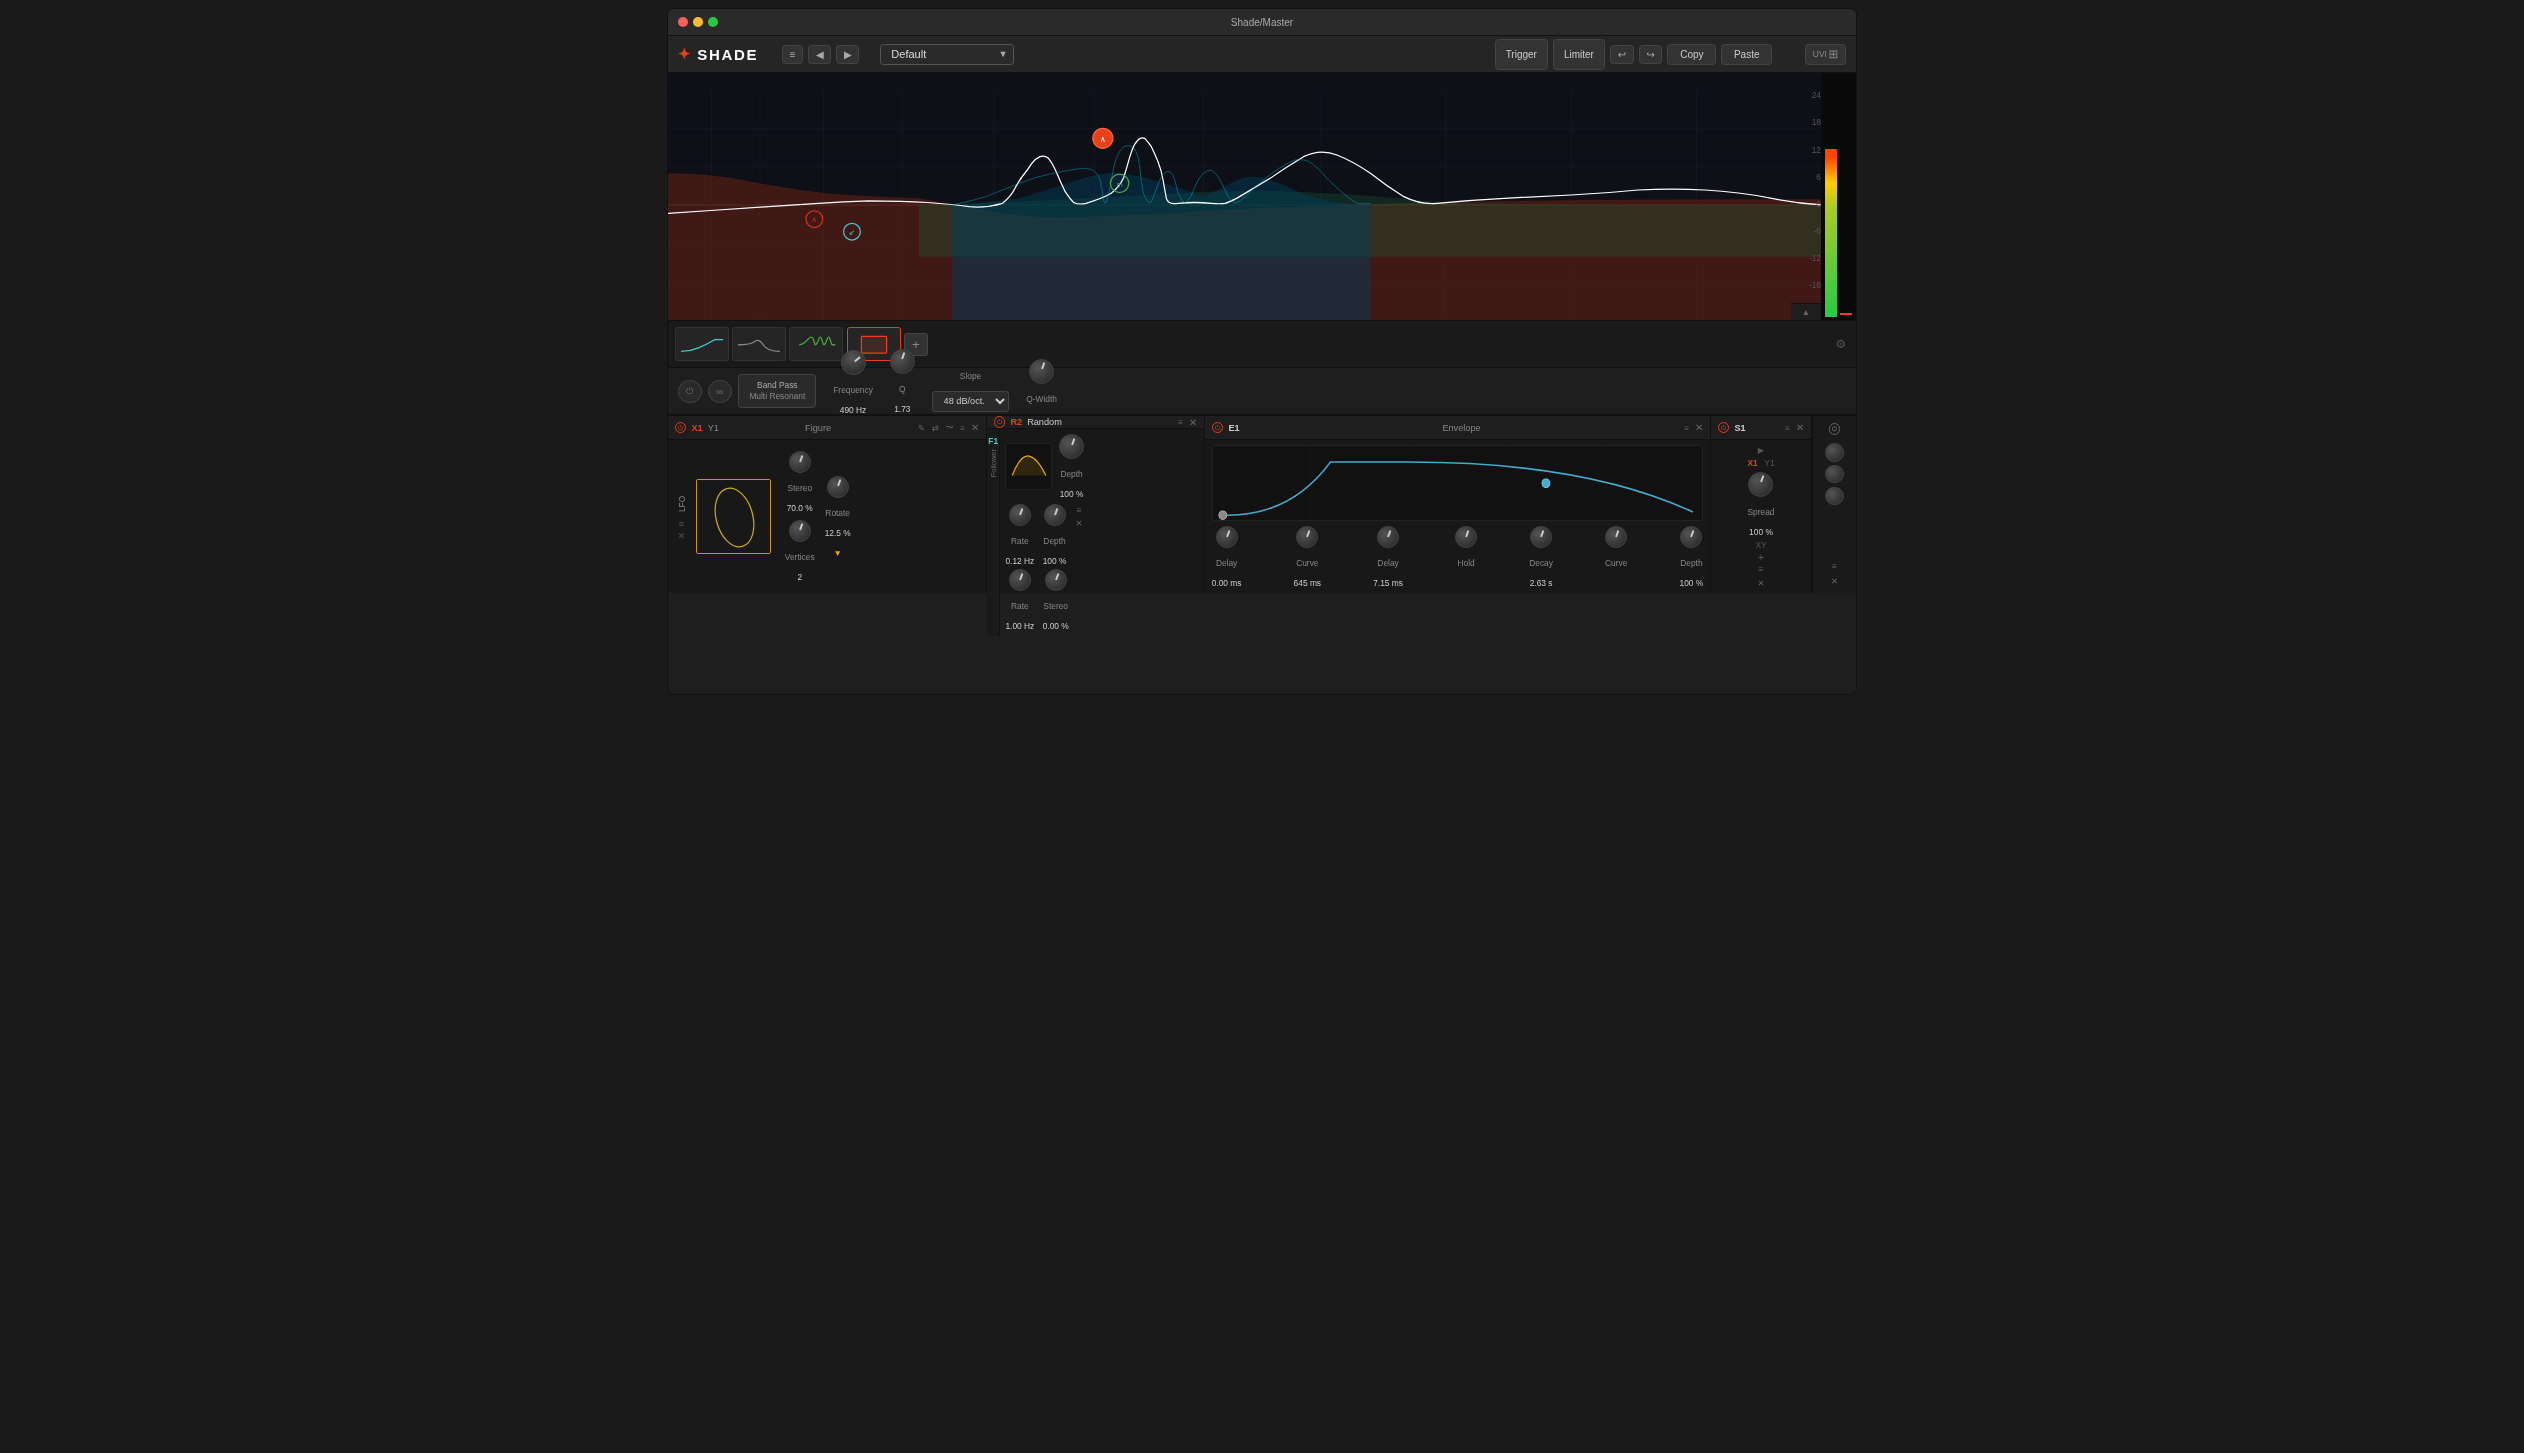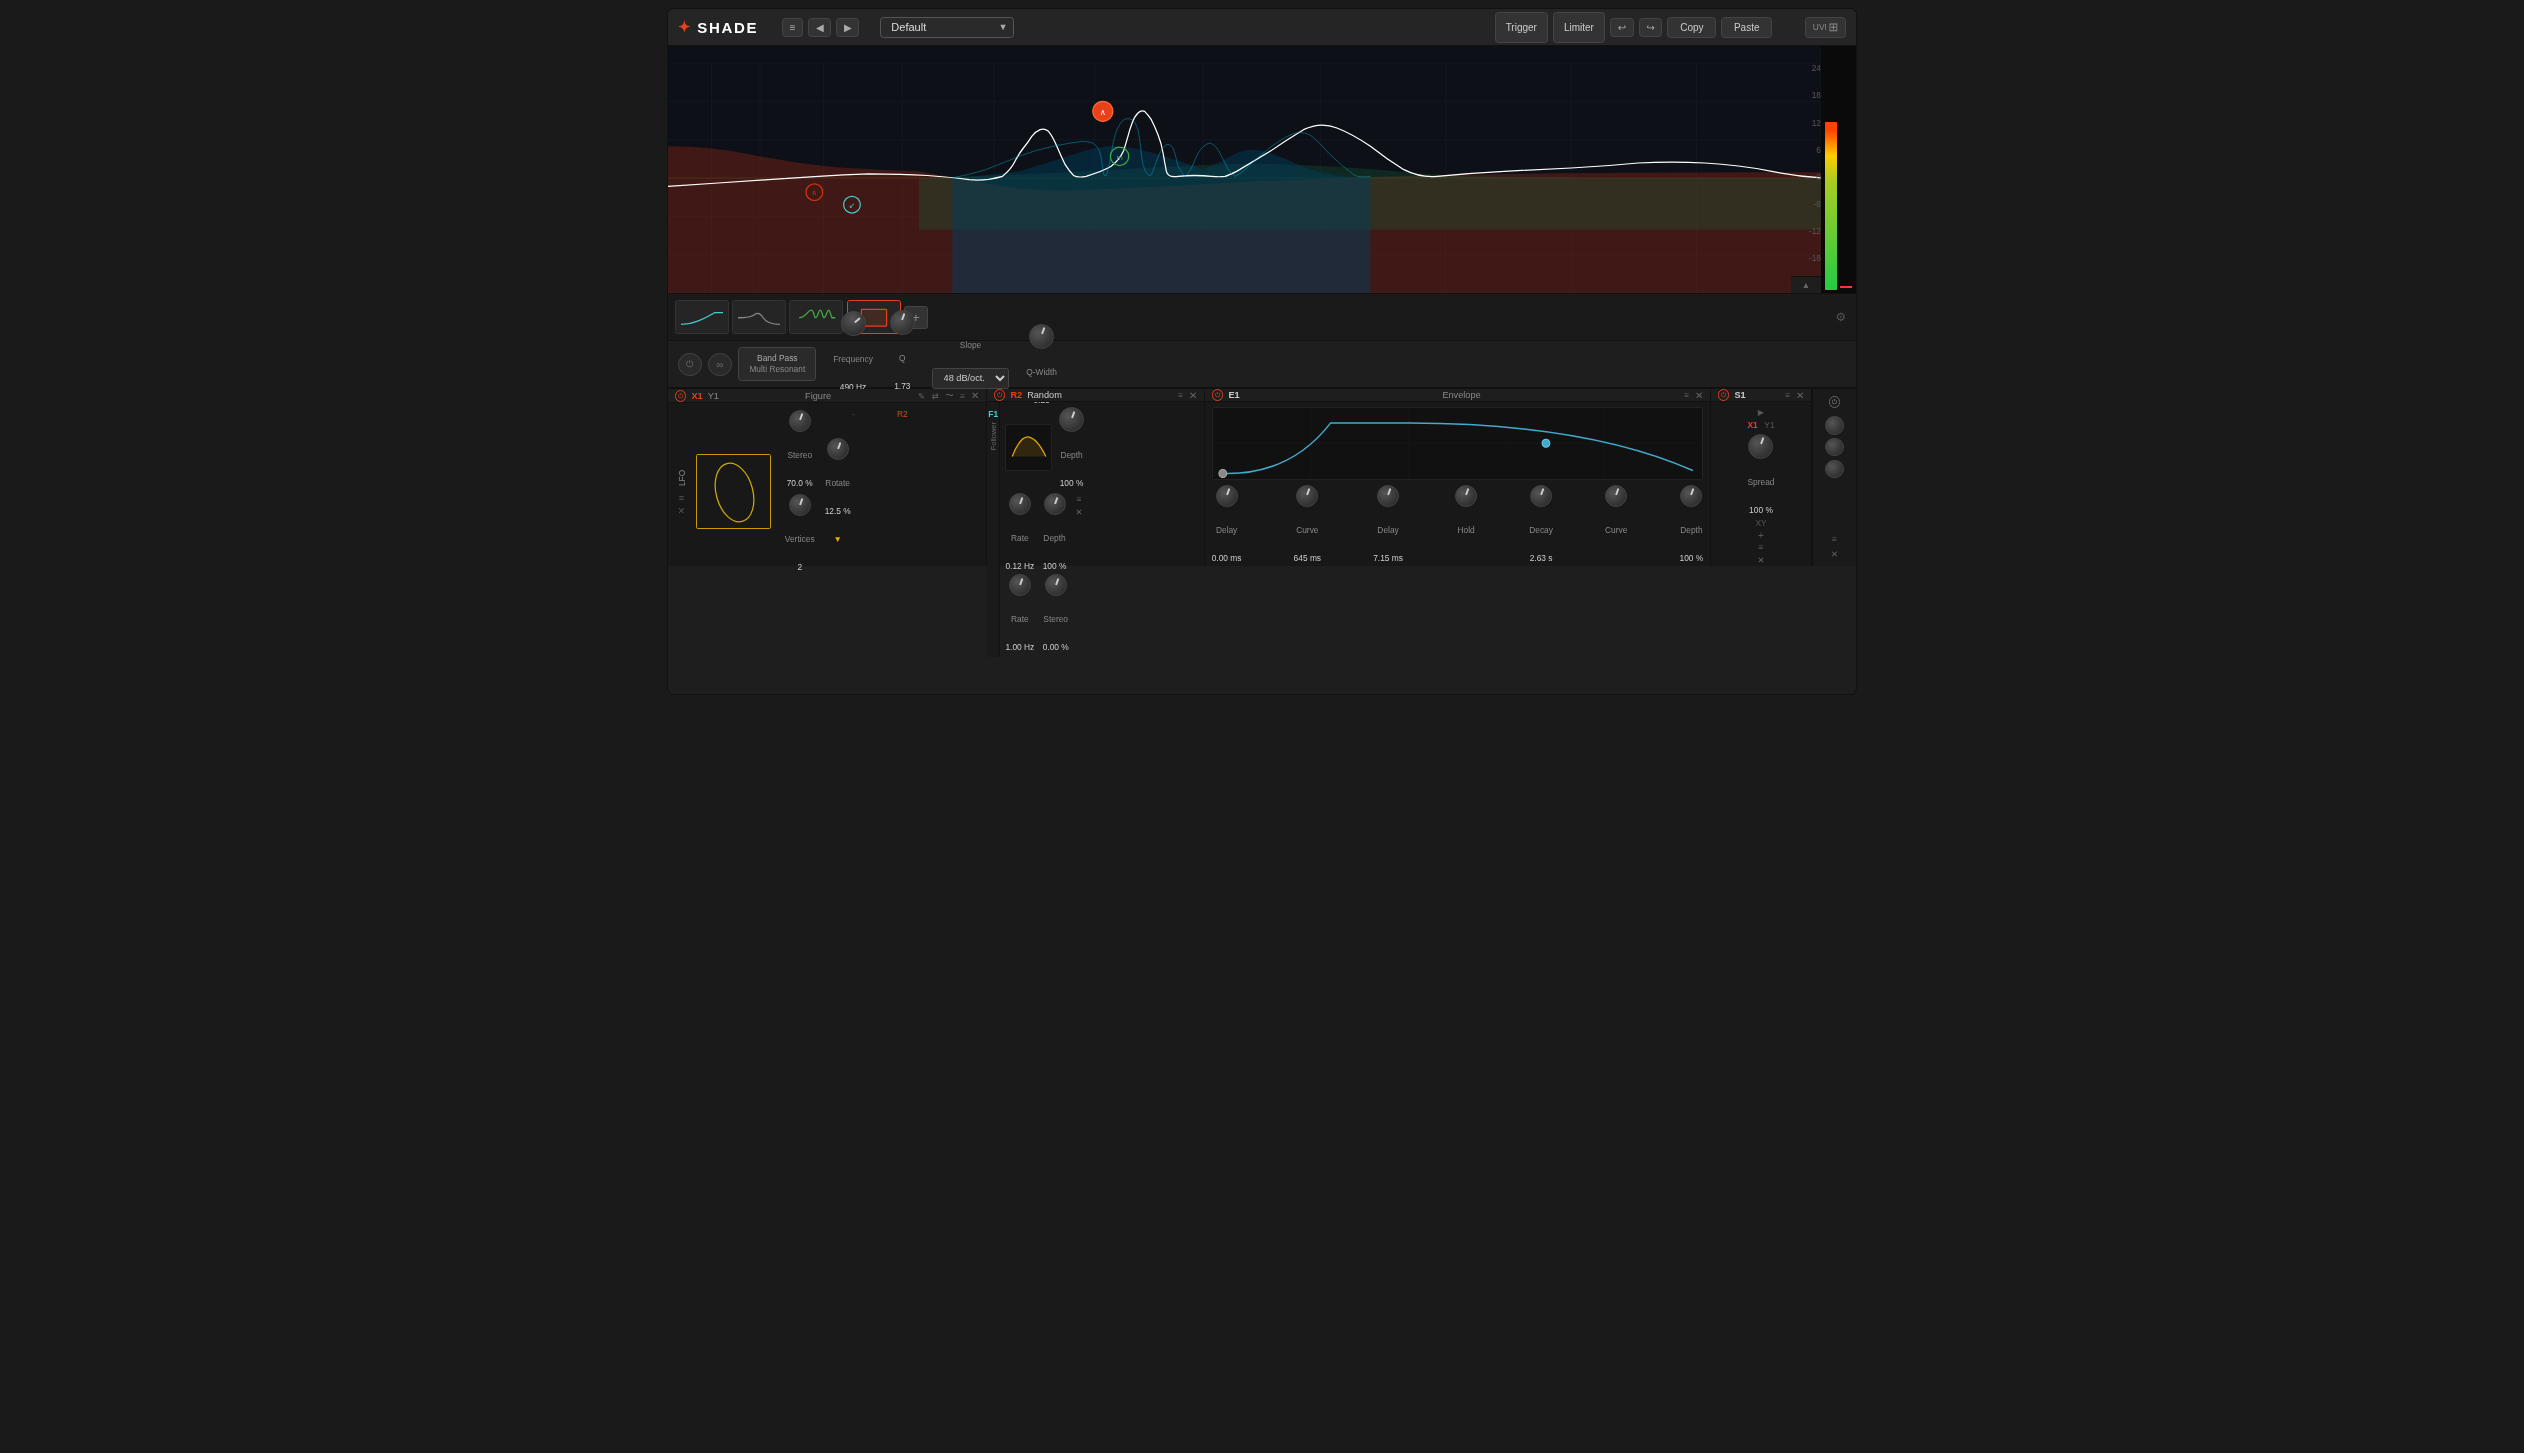--- a/index.html
+++ b/index.html
@@ -286,21 +286,21 @@
       border-radius: 3.4px;
       cursor: pointer;
       font-size: 9.2px;
       text-align: center;
       line-height: 1.3;
     }
     .knob-ctrl {
       display: flex;
       flex-direction: column;
       align-items: center;
-      gap: 18px;
+      gap: 10px;
     }
     .knob {
       width: 25px;
       height: 25px;
       border-radius: 50%;
       background: radial-gradient(circle at 35% 35%, #555, #222);
       border: 1.7px solid #444;
       position: relative;
       cursor: pointer;
       display: flex;
@@ -470,20 +470,28 @@
       color: #e8401a;
       cursor: pointer;
     }
     .tab-xy.inactive { color: #555; }
   </style>
 </head>
 <body>
 
 <div class="window">
 
+  <div class="titlebar">
+    <div class="titlebar-buttons">
+      <div class="tb-btn tb-close"></div>
+      <div class="tb-btn tb-min"></div>
+      <div class="tb-btn tb-max"></div>
+    </div>
+    <span class="titlebar-title">Shade/Master</span>
+  </div>
 
   <div class="main-toolbar">
     <div class="logo">
       <span style="color:#e8401a;">✦</span>
       <span>SHADE</span>
     </div>
     <div class="toolbar-center">
       <button class="btn-icon">≡</button>
       <button class="btn-icon">◀</button>
       <button class="btn-icon">▶</button>

